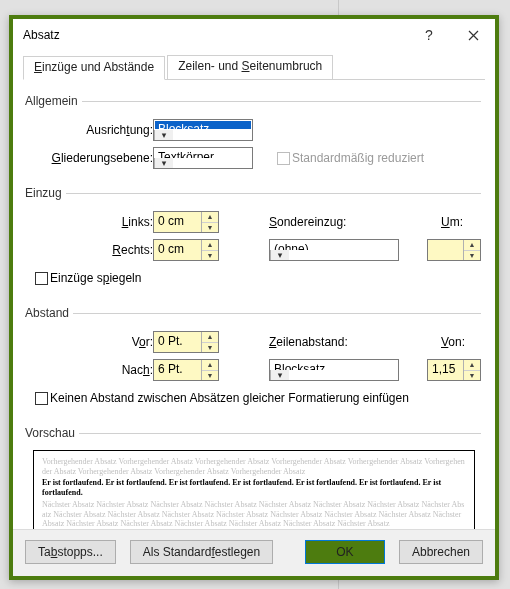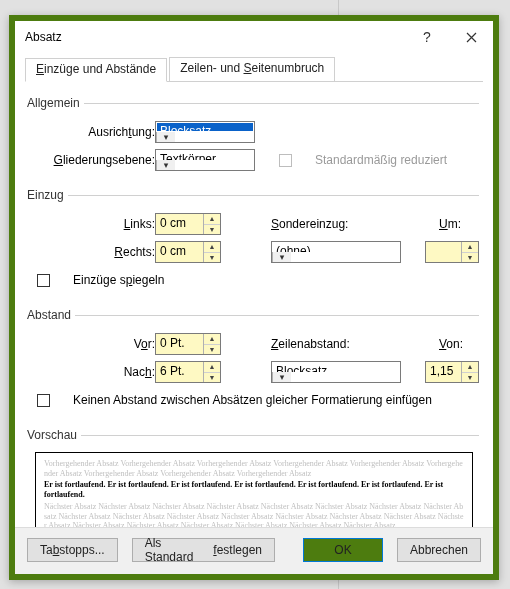--- a/index.html
+++ b/index.html
@@ -20,21 +20,21 @@
     height: 589px;
     background: #c8c8c8;
   }
   .dialog {
     position: absolute;
     left: 9px;
     top: 15px;
     width: 490px;
     height: 565px;
     background: #ffffff;
-    border: 6px solid #4d7c0f;
+    border: 4px solid #4d7c0f;
     box-shadow: 0 2px 8px rgba(0,0,0,0.25);
     display: flex;
     flex-direction: column;
     box-sizing: border-box;
   }
   .titlebar {
     height: 32px;
     display: flex;
     align-items: center;
     padding-left: 10px;
@@ -157,21 +157,21 @@
     font-size: 7px;
     display: flex;
     align-items: center;
     justify-content: center;
     color: #444;
   }
   .spinner .arrows div:first-child { border-bottom: 1px solid #d0d0d0; }
   .checkbox {
     display: flex;
     align-items: center;
-    gap: 23px;
+    gap: 2px;
     padding-left: 8px;
   }
   .checkbox .box {
     width: 13px;
     height: 13px;
     border: 1px solid #333;
     box-sizing: border-box;
     background: #fff;
   }
   .checkbox.disabled { color: #9a9a9a; }

